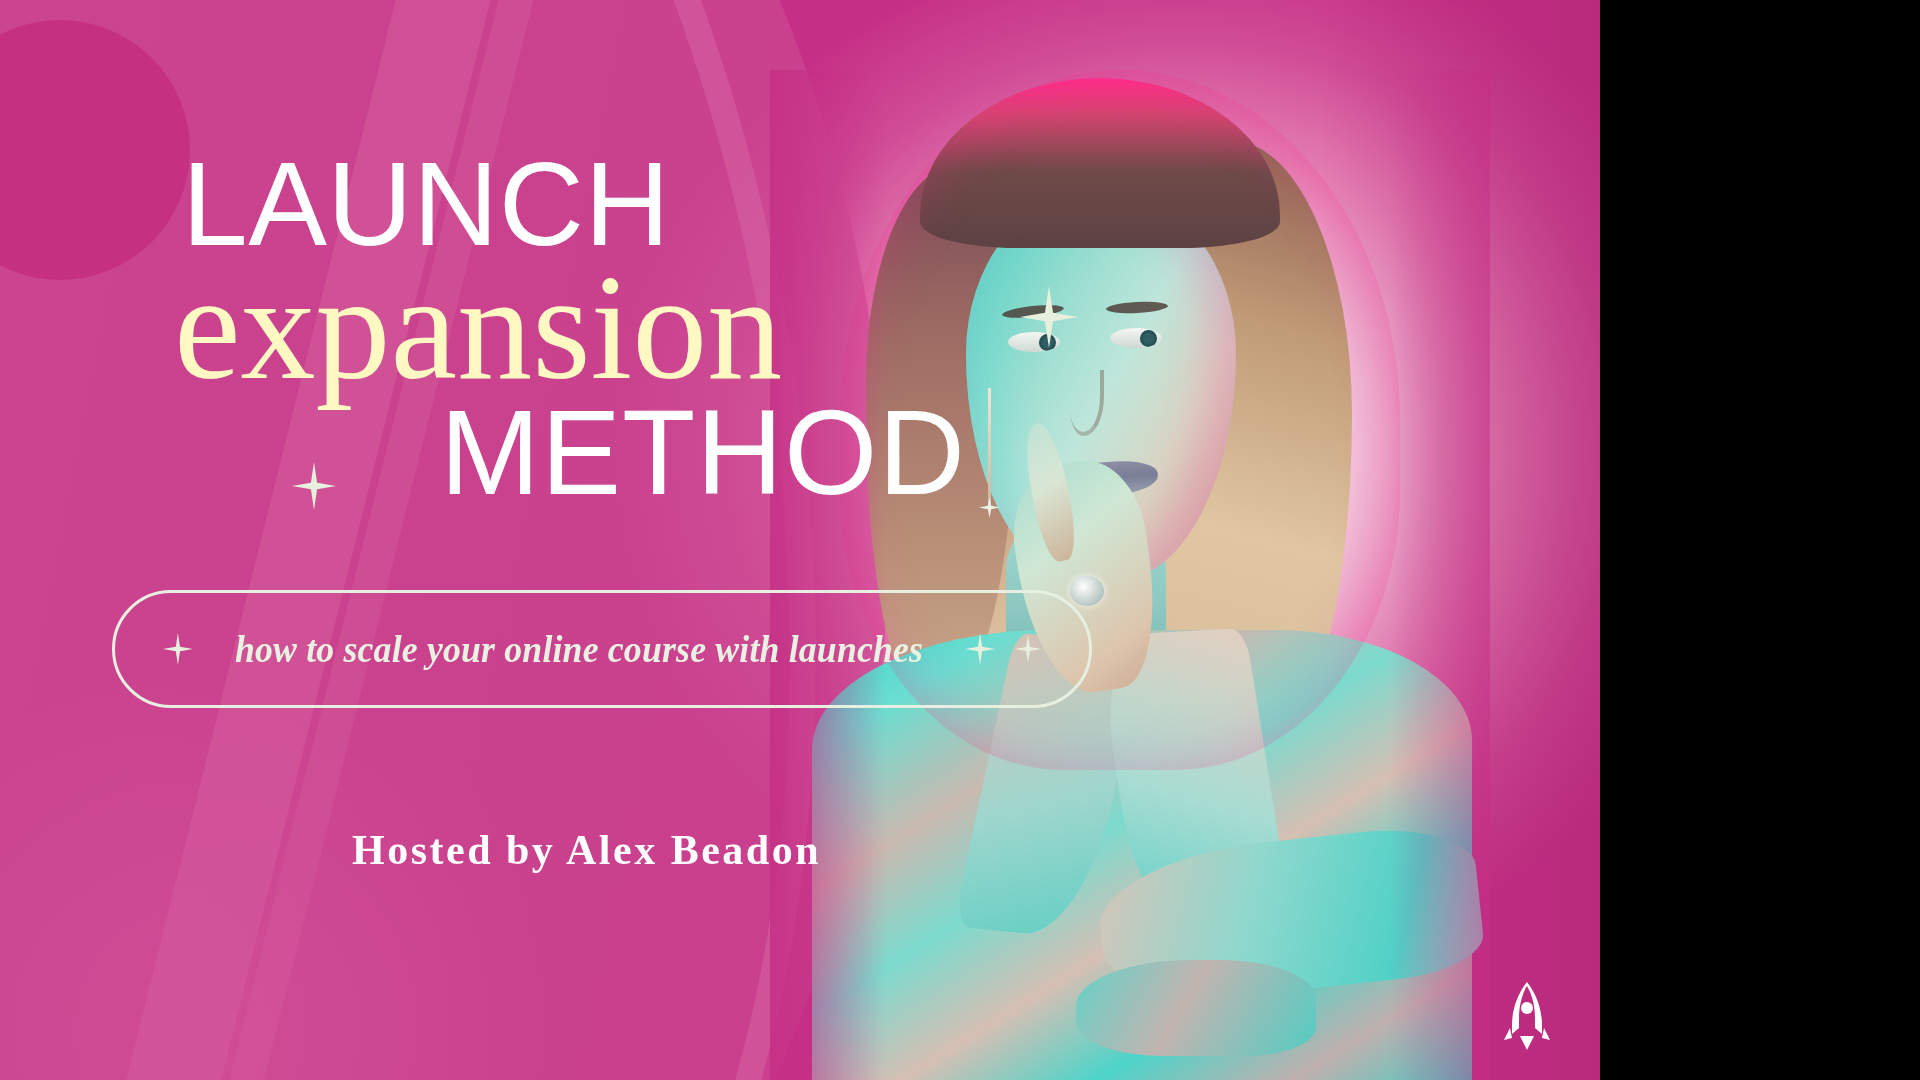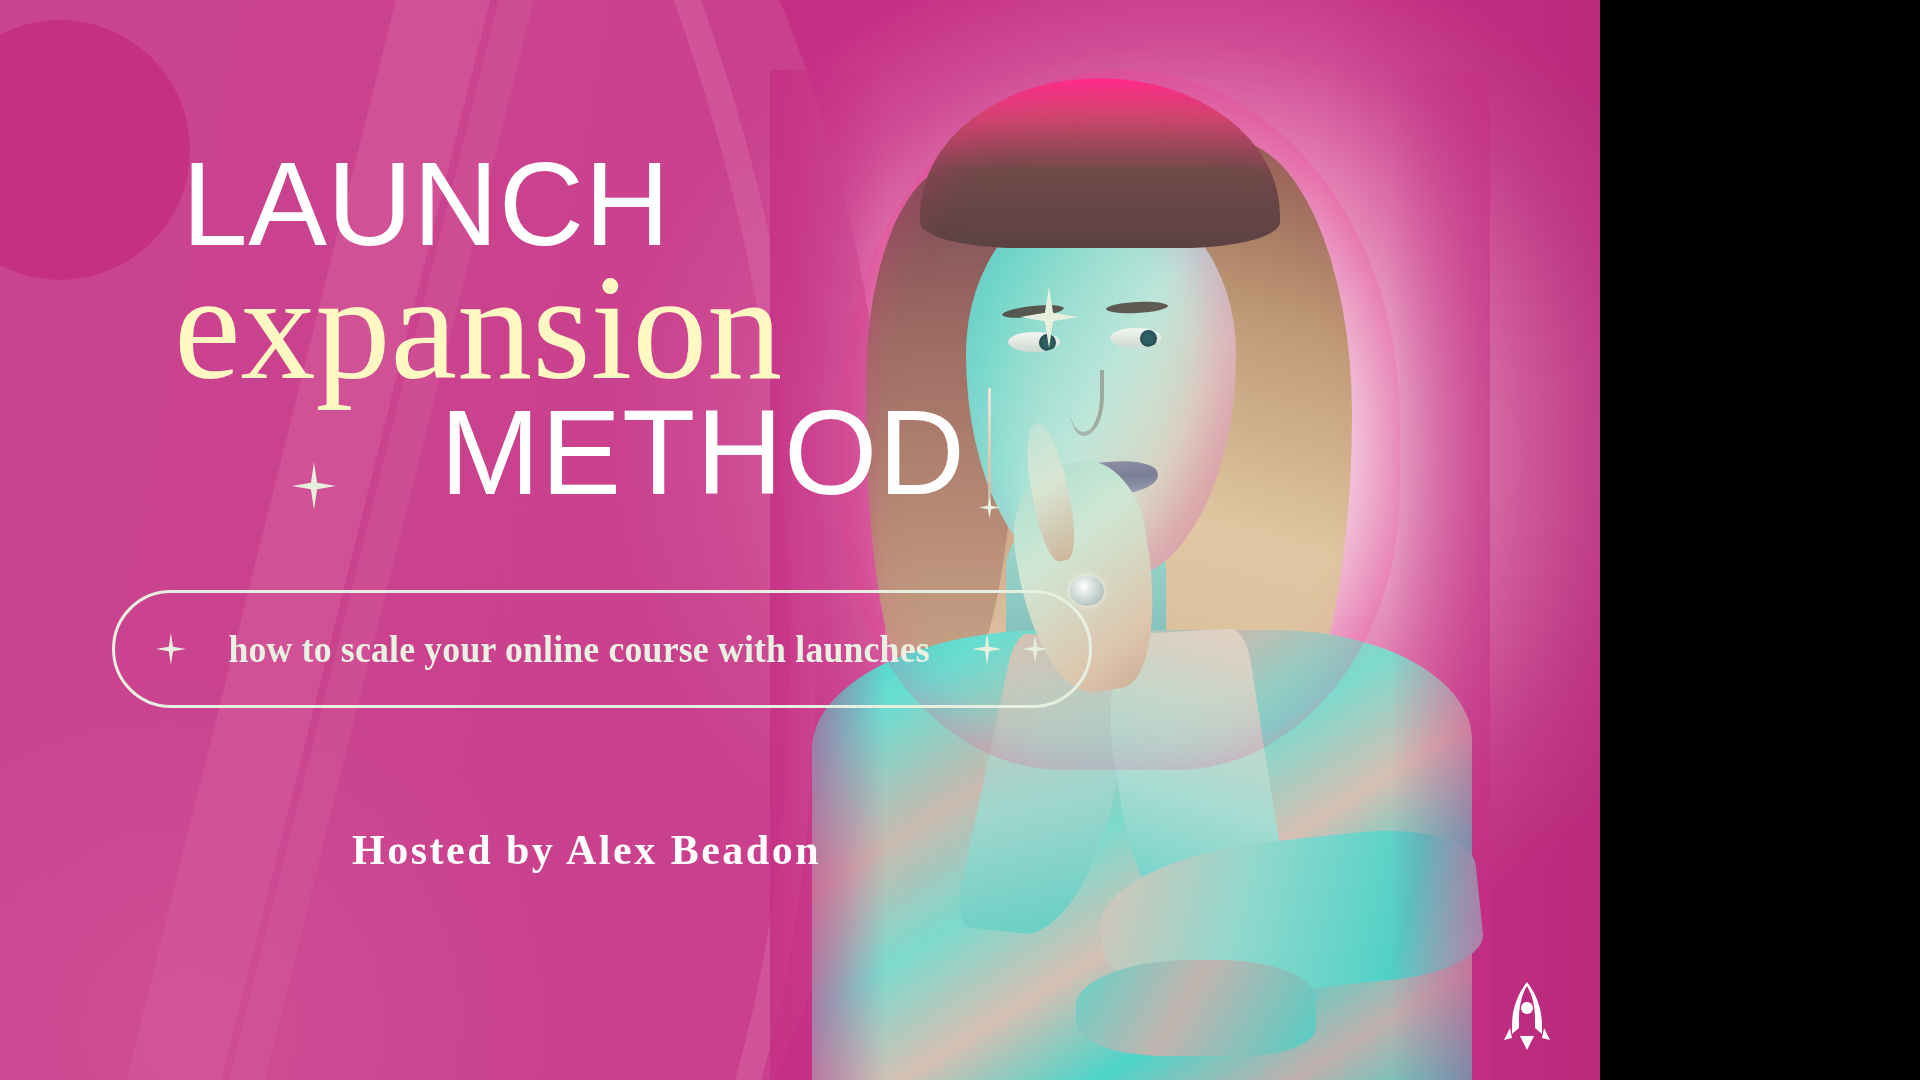--- a/index.html
+++ b/index.html
@@ -244,20 +244,21 @@
 
   
   .pill{
     position:absolute;left:112px;top:590px;
     width:980px;height:118px;
     border:3px solid #E6EFE0;
     border-radius:60px;
     display:flex;align-items:center;justify-content:center;
     gap:20px;
     padding:0 34px;
+    font-style:italic;
   }
   .pill-text{
     font-family:"Liberation Serif", serif;
     font-weight:700;
     font-size:38px;
     color:#E9F1E2;
     letter-spacing:.2px;
     white-space:nowrap;
     transform:scaleX(.94);
   }

